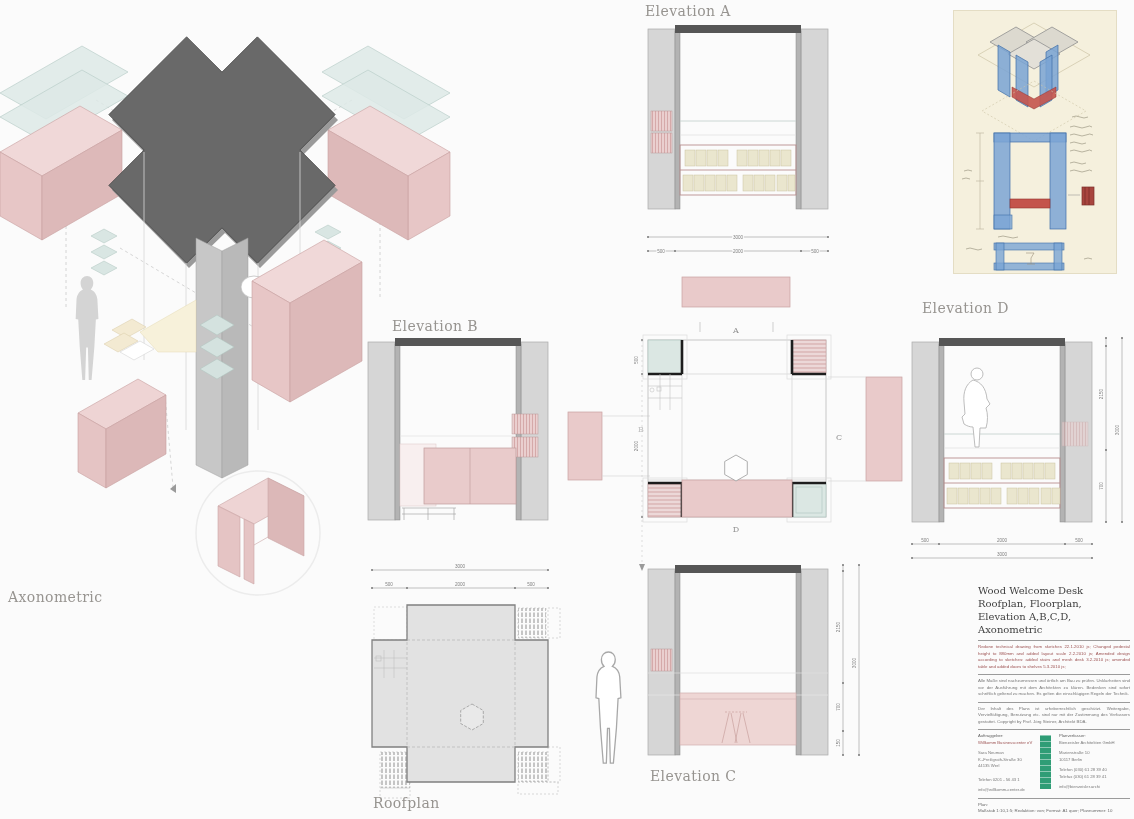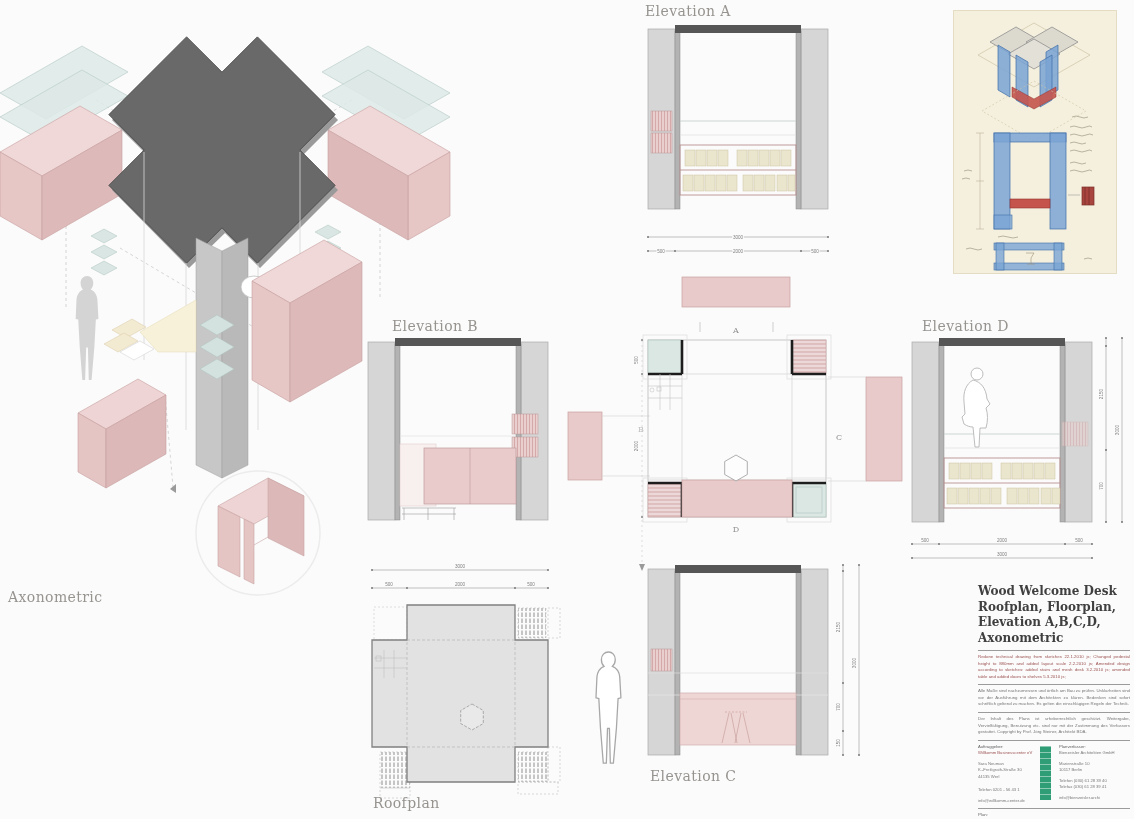--- a/index.html
+++ b/index.html
@@ -6,21 +6,21 @@
   #sheet{position:relative;width:1134px;height:819px;background:#fbfbfb;overflow:hidden;
          font-family:"Liberation Sans",sans-serif;}
   .abs{position:absolute;}
   .viewlabel{font-family:"DejaVu Serif",serif;font-size:14px;color:#979490;letter-spacing:.4px;}
   svg{display:block;}
   svg text{font-family:"Liberation Sans",sans-serif;fill:#8a8a8a;}
   .dimtxt{font-size:4.6px;fill:#7f7f7f;paint-order:stroke;stroke:#fbfbfb;stroke-width:2px;}
   .mark{font-family:"DejaVu Serif",serif;font-size:8px;fill:#8f8f8f;}
   
   #titleblock{left:978px;top:584px;width:152px;color:#6e6e6e;}
-  #titleblock .tt{font-family:"DejaVu Serif",serif;font-size:12px;line-height:1.3;color:#3f3f3f;font-weight:bold;}
+  #titleblock .tt{font-family:"DejaVu Serif",serif;font-size:10px;line-height:1.3;color:#3f3f3f;}
   #titleblock p{margin:0;font-size:4.35px;line-height:1.5;text-align:justify;}
   #titleblock .red{color:#9d5252;}
   #titleblock .grey{color:#787878;}
   .rule{border:none;border-top:1px solid #9b9b9b;margin:4px 0 3px 0;}
   .rule.thick{border-top-width:1.6px;}
   .contact{display:flex;font-size:4.2px;line-height:1.55;color:#7a7a7a;}
   .contact .col-l{width:62px;}
   .contact .col-r{flex:1;padding-left:6px;}
   .contact .lbl{color:#5d5d5d;}
   .logo{width:11px;height:54px;background:#2f9d76;margin:2px 2px 0 0;
@@ -300,21 +300,21 @@
 
   <text class="mark" x="8" y="162" opacity="0.55">B</text>
   <text class="mark" x="206" y="170">C</text>
   <text class="mark" x="106" y="262" text-anchor="middle">D</text>
 
   <rect x="236" y="107" width="36" height="104" fill="#e9caca" stroke="#c9a2a2" stroke-width="0.7"></rect>
   <line x1="198" y1="107" x2="236" y2="107" stroke="#d8d8d8" stroke-width="0.7"></line>
   <line x1="198" y1="211" x2="236" y2="211" stroke="#d8d8d8" stroke-width="0.7"></line>
 </svg>
 
-<div class="abs viewlabel" style="left:922px;top:318px">Elevation D</div>
+<div class="abs viewlabel" style="left:922px;top:300px">Elevation D</div>
 <svg class="abs" style="left:910px;top:330px" width="224" height="248">
   <g stroke="#aaaaaa" stroke-width="0.7">
     <rect x="2" y="12" width="27" height="180" fill="#d6d6d6"></rect>
     <rect x="155" y="12" width="27" height="180" fill="#d6d6d6"></rect>
   </g>
   <rect x="29" y="14" width="5" height="178" fill="#b3b3b3" stroke="#878787" stroke-width="0.5"></rect>
   <rect x="150" y="14" width="5" height="178" fill="#b3b3b3" stroke="#878787" stroke-width="0.5"></rect>
   <rect x="29" y="8" width="126" height="8" fill="#565656"></rect>
   <line x1="34" y1="104" x2="150" y2="104" stroke="#c2cfcb" stroke-width="0.8"></line>
   <line x1="34" y1="118" x2="150" y2="118" stroke="#e0e0e0" stroke-width="0.7"></line>

